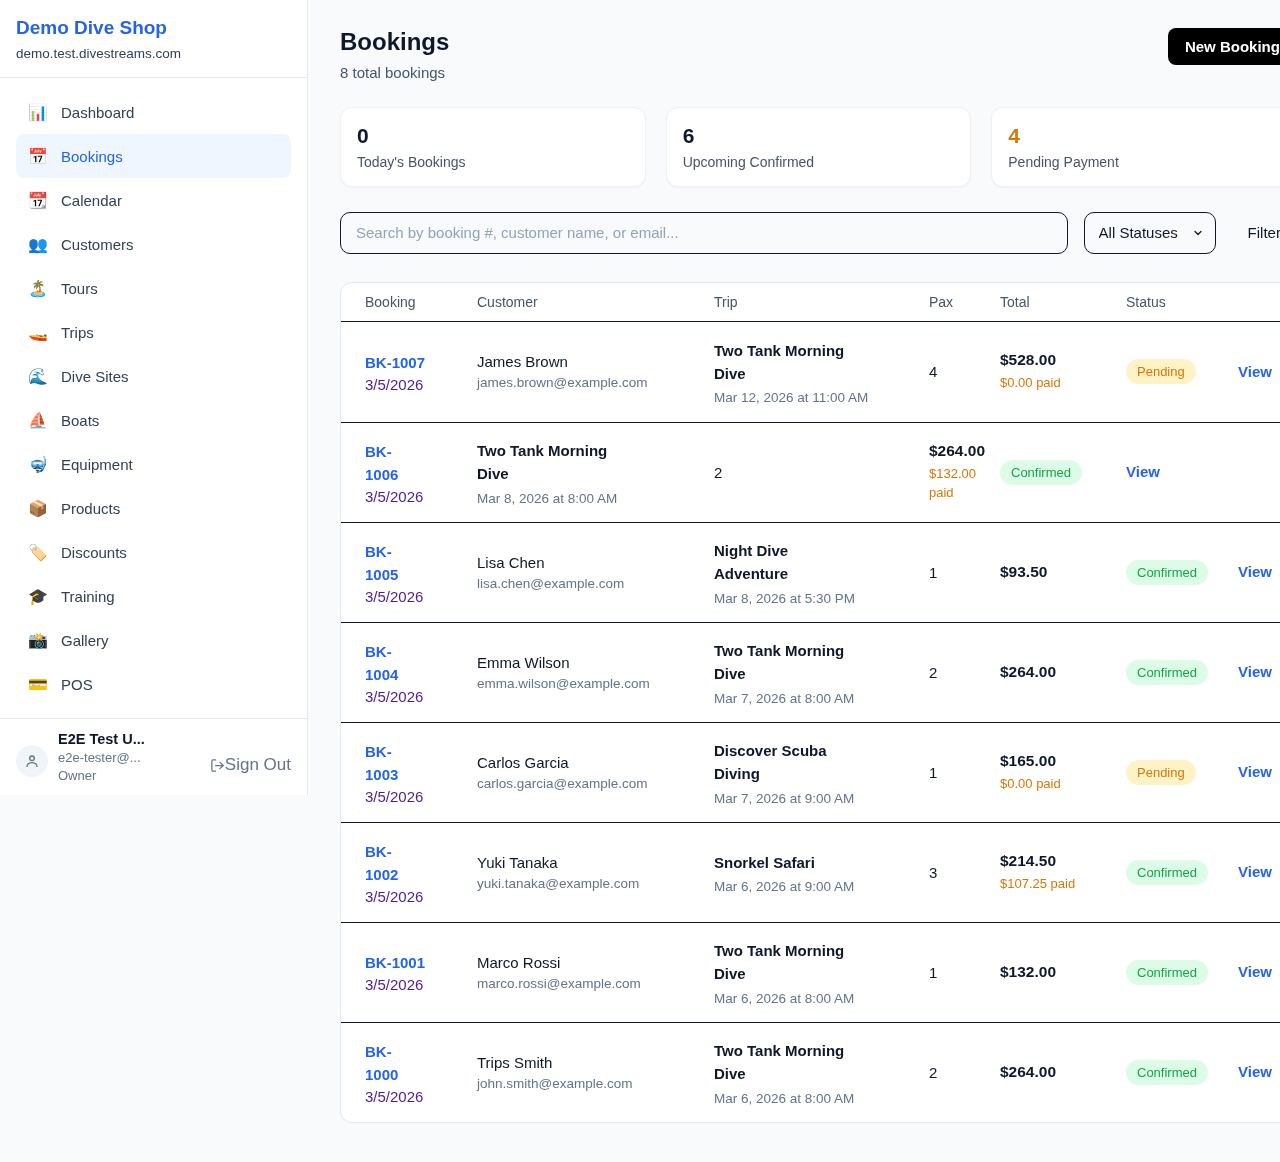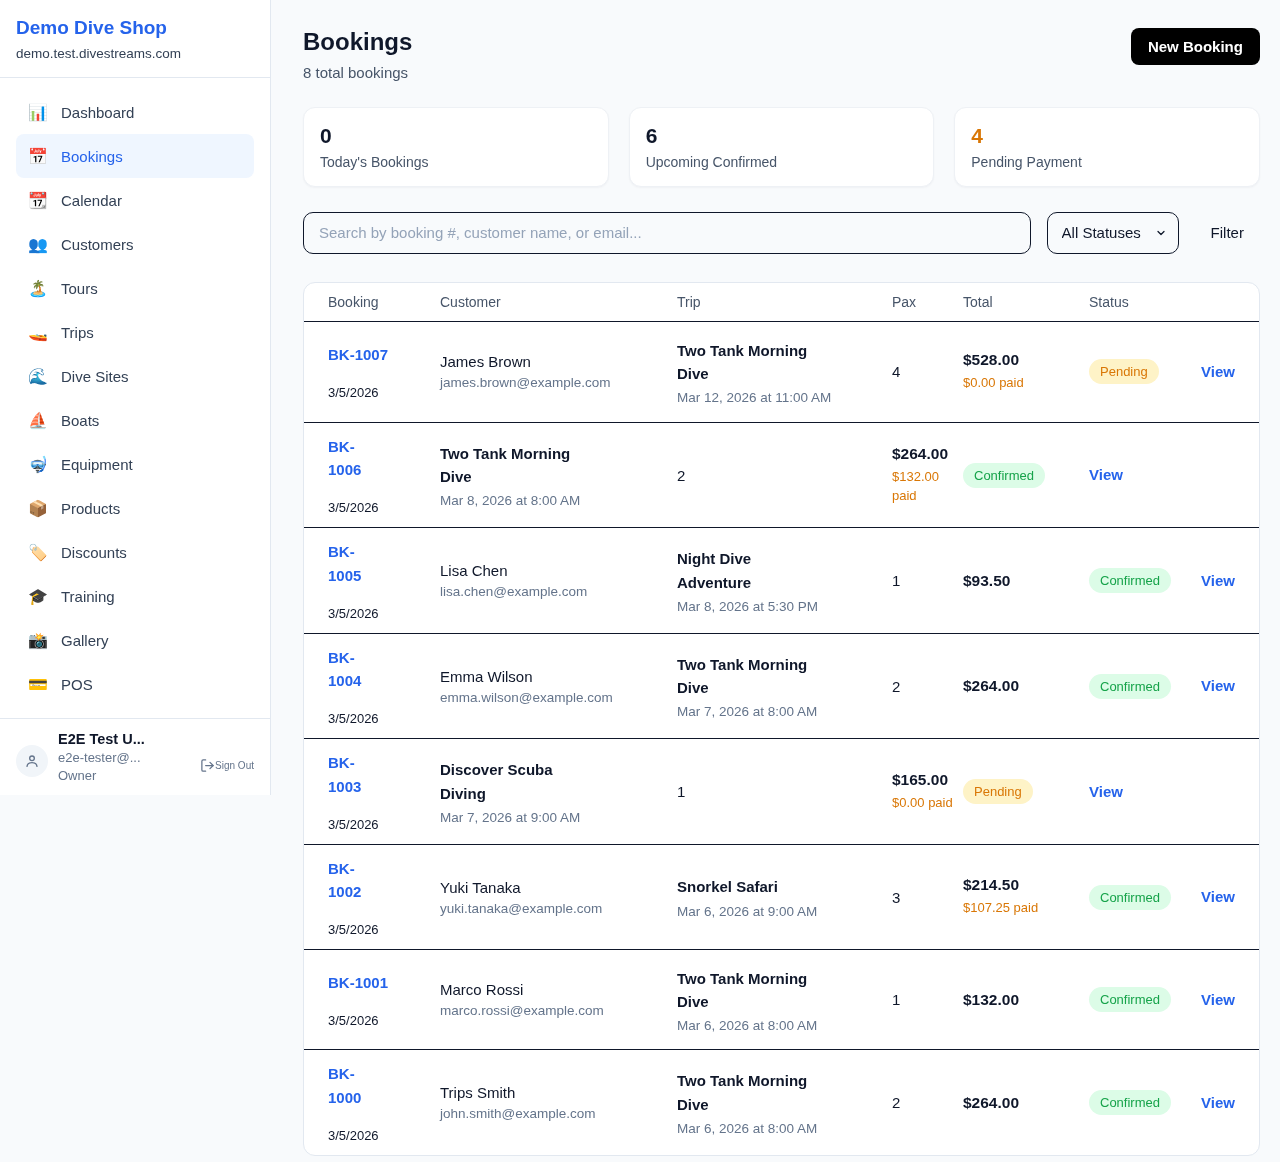--- a/index.html
+++ b/index.html
@@ -6,33 +6,33 @@
   html,body { width:1280px; height:1162px; }
   body {
     background:#f8fafc;
     font-family:"Liberation Sans", sans-serif;
     color:#0f172a;
     display:flex;
     align-items:flex-start;
     overflow:hidden;
   }
   
-  .sidebar { width:271px; flex-shrink:0; background:#ffffff; border-right:1px solid #e2e8f0; }
+  .sidebar { width:308px; flex-shrink:0; background:#ffffff; border-right:1px solid #e2e8f0; }
   .sidebar-header { padding:17px 16px 16px; border-bottom:1px solid #e2e8f0; }
   .brand { color:#2563eb; font-size:19px; font-weight:700; }
   .shop-domain { margin-top:7px; color:#334155; font-size:13.5px; }
   .nav { padding:12px 16px; display:flex; flex-direction:column; }
   .nav-item { display:flex; align-items:center; gap:13px; height:44px; padding:0 12px; border-radius:8px; color:#334155; font-size:15px; cursor:pointer; }
   .nav-item.active { background:#eff6ff; color:#2563eb; font-weight:500; }
   .nav-icon { font-size:16px; width:20px; text-align:center; }
   .sidebar-footer { border-top:1px solid #e2e8f0; padding:12px 16px; display:flex; align-items:center; gap:10px; }
   .avatar { width:32px; height:32px; border-radius:50%; background:#f1f5f9; display:flex; align-items:center; justify-content:center; flex-shrink:0; margin-top:8px; }
   .user-name { font-weight:700; font-size:14.5px; color:#0f172a; }
   .user-email, .user-role { font-size:13px; color:#64748b; margin-top:3px; }
-  .signout { margin-left:auto; display:flex; align-items:center; color:#64748b; font-size:10px; margin-top:16px; cursor:pointer; background:none; border:none; font-family:inherit; }
+  .signout { margin-left:auto; display:flex; align-items:center; color:#64748b; font-size:17px; margin-top:16px; cursor:pointer; background:none; border:none; font-family:inherit; }
   
   .main { flex:1; padding:28px 32px 0; }
   .page-header { display:flex; justify-content:space-between; align-items:flex-start; }
   .page-title { font-size:24px; font-weight:700; color:#0f172a; line-height:1.2; }
   .page-subtitle { font-size:15px; color:#475569; margin-top:7px; }
   .new-booking-btn { background:#000000; color:#fff; border:none; border-radius:8px; padding:0 17px; height:37px; font-size:15px; font-weight:600; font-family:inherit; cursor:pointer; }
   
   .stats-row { display:grid; grid-template-columns:repeat(3,1fr); gap:20px; margin-top:26px; }
   .stat-card { background:#fff; border:1px solid #eef1f5; border-radius:12px; padding:16px; box-shadow:0 1px 2px rgba(15,23,42,.04); }
   .stat-value { font-size:21px; font-weight:700; color:#0f172a; }
@@ -47,21 +47,21 @@
   .select-chevron { position:absolute; right:12px; top:50%; transform:translateY(-50%); pointer-events:none; display:flex; }
   .filter-btn { background:none; border:none; font-size:15px; color:#0f172a; font-family:inherit; padding:0 16px; cursor:pointer; }
   
   .table-card { background:#fff; border:1px solid #e2e8f0; border-radius:12px; margin-top:28px; margin-bottom:30px; overflow:hidden; }
   .thead, .trow { display:grid; grid-template-columns:112px 237px 215px 71px 126px 112px 1fr; padding:0 24px; align-items:center; }
   .thead { height:39px; border-bottom:1px solid #0f172a; }
   .th { font-size:14px; color:#475569; font-weight:500; }
   .trow { min-height:100px; padding-top:12px; padding-bottom:12px; }
   .trow + .trow { border-top:1px solid #0f172a; }
   .booking-id { color:#2563eb; font-weight:700; font-size:15px; white-space:pre-line; line-height:1.55; cursor:pointer; }
-  .booking-date { color:#0f172a; font-size:13px; margin-top:19px; }
+  .booking-date { color:#4c1d95; font-size:15px; margin-top:2px; }
   .cust-name { font-size:15px; font-weight:500; color:#0f172a; }
   .cust-email { font-size:13.5px; color:#64748b; margin-top:5px; }
   .trip-name { font-size:15px; font-weight:600; color:#0f172a; max-width:150px; line-height:1.55; }
   .trip-when { font-size:13.5px; color:#64748b; margin-top:5px; }
   .pax { font-size:15px; color:#0f172a; }
   .total { font-size:15.5px; font-weight:700; color:#0f172a; }
   .paid { font-size:13px; color:#d97706; margin-top:4px; white-space:pre-line; line-height:1.5; }
   .badge { display:inline-block; padding:5px 11px; border-radius:999px; font-size:13px; }
   .badge.pending { background:#fef3c7; color:#d97706; }
   .badge.confirmed { background:#dcfce7; color:#16a34a; }
@@ -309,20 +309,24 @@
         <span class="view-link">View</span>
       </div>
     </div>
         <div class="trow">
       <div>
         <div class="booking-id">BK-
 1003</div>
         <div class="booking-date">3/5/2026</div>
       </div>
       <div>
+        <div class="cust-name">Carlos Garcia</div>
+        <div class="cust-email">carlos.garcia@example.com</div>
+      </div>
+      <div>
         <div class="trip-name">Discover Scuba Diving</div>
         <div class="trip-when">Mar 7, 2026 at 9:00 AM</div>
       </div>
       <div class="pax">1</div>
       <div>
         <div class="total">$165.00</div>
         <div class="paid">$0.00 paid</div>
       </div>
       <div>
         <span class="badge pending">Pending</span>

